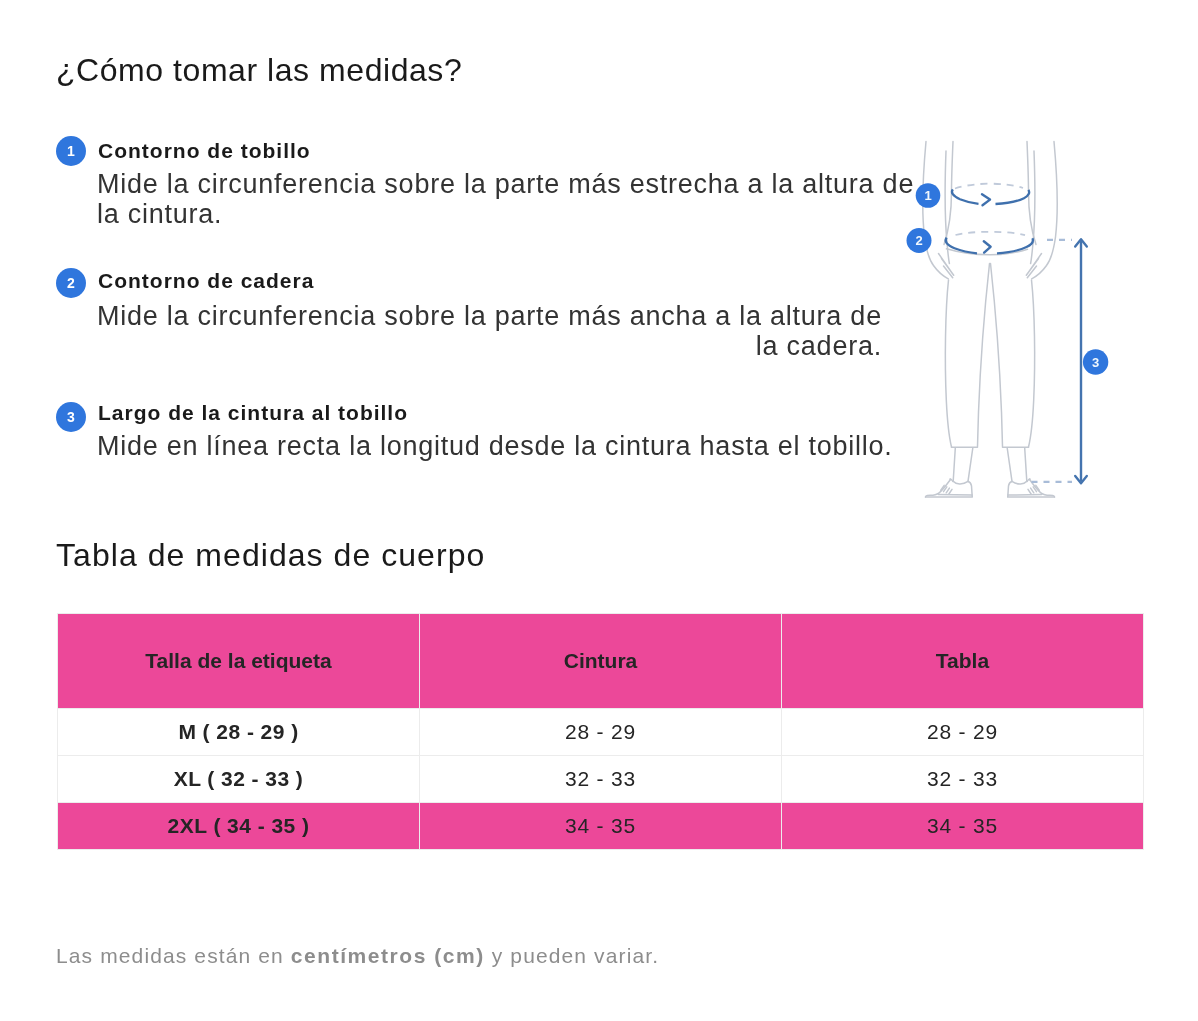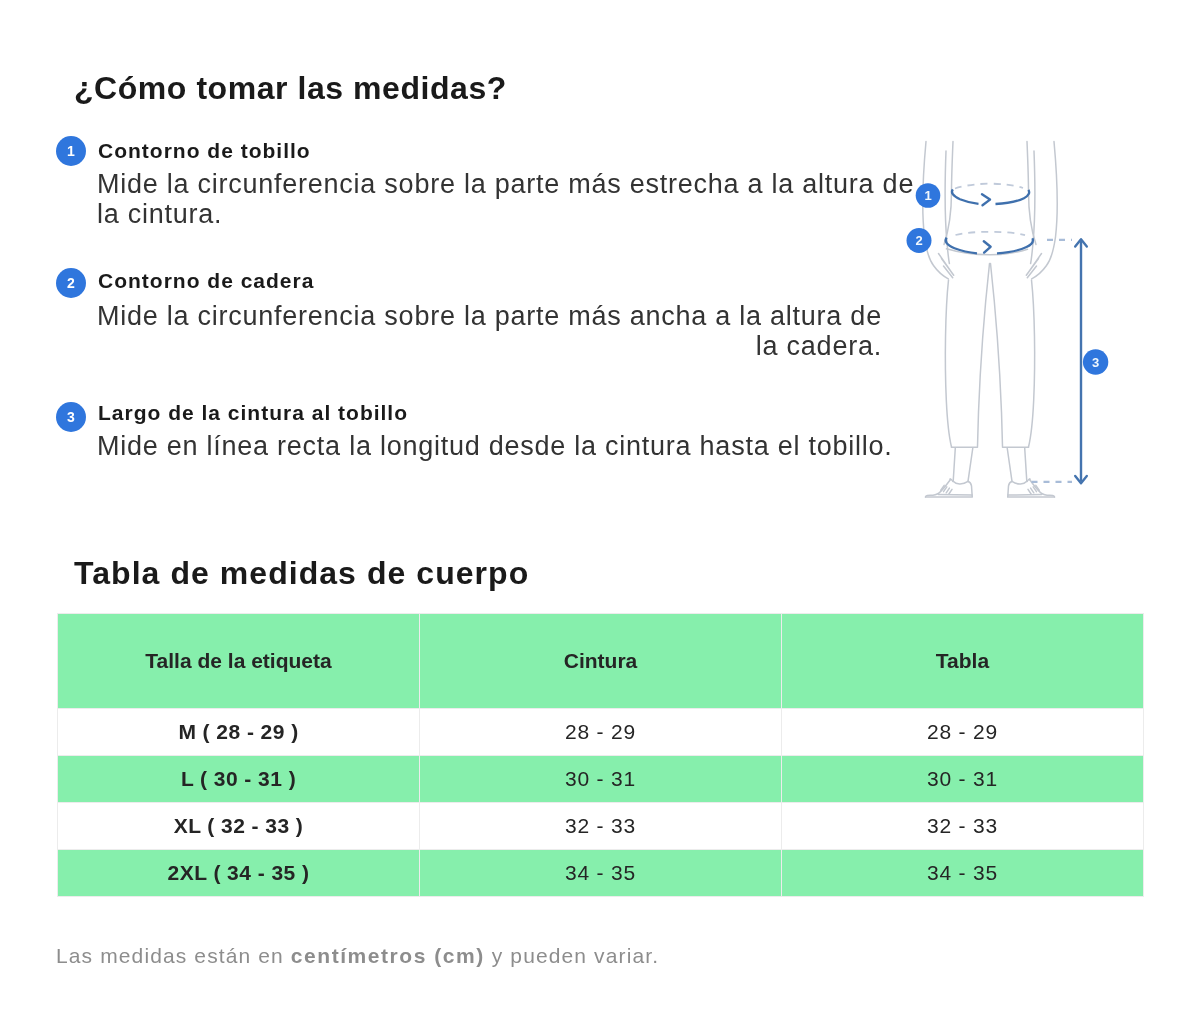--- a/index.html
+++ b/index.html
@@ -1,29 +1,29 @@
 <!DOCTYPE html>
 <html lang="es"><head>
 <meta charset="utf-8">
 <style>
   html,body{margin:0;padding:0;background:#fff;}
   body{width:1198px;height:1021px;position:relative;overflow:hidden;
        font-family:"Liberation Sans", sans-serif;}
   .abs{position:absolute;}
-  h1{margin:18px;font-size:32px;font-weight:bold;color:#1a1a1a;letter-spacing:0.55px;line-height:36px;}
+  h1{margin:0;font-size:32px;font-weight:normal;color:#1a1a1a;letter-spacing:0.55px;line-height:36px;}
   .item-head{font-size:21px;font-weight:bold;color:#1a1a1a;line-height:26px;letter-spacing:1px;}
   .item-desc{font-size:27px;color:#333;line-height:30px;letter-spacing:0.75px;}
   .num{width:30px;height:30px;border-radius:50%;background:#2f76dd;color:#fff;
        font-size:14px;font-weight:bold;text-align:center;line-height:30px;}
   table{border-collapse:collapse;table-layout:fixed;}
   td,th{border:1px solid #ececec;text-align:center;vertical-align:middle;
         font-size:21px;color:#252525;letter-spacing:0;}
   td{letter-spacing:0.8px;text-align:center;}
   tr.r th{letter-spacing:0.45px;}
-  .gray{background:#86efac;}
+  .gray{background:#ec4899;}
   .note{font-size:21px;color:#8d8d8d;letter-spacing:1.12px;}
   .note b{letter-spacing:1.55px;}
 </style>
 </head>
 <body>
   <h1 class="abs" style="left:56px;top:52px;">¿Cómo tomar las medidas?</h1>
 
   <div class="abs num" style="left:56px;top:136px;">1</div>
   <div class="abs item-head" style="left:98px;top:137.5px;">Contorno de tobillo</div>
   <div class="abs item-desc" style="left:97px;top:169px;">Mide la circunferencia sobre la parte más estrecha a la altura de<br>la cintura.</div>
@@ -121,25 +121,20 @@
       <tr class="gray" style="height:95px;">
       <th>Talla de la etiqueta</th>
         <th>Cintura</th>
         <th>Tabla</th>
     </tr>
     <tr class="r" style="height:47px;">
       <th>M ( 28 - 29 )</th>
         <td>28 - 29</td>
         <td>28 - 29</td>
     </tr>
-    <tr class="gray r" style="height:47px;">
-      <th>L ( 30 - 31 )</th>
-        <td>30 - 31</td>
-        <td>30 - 31</td>
-    </tr>
     <tr class="r" style="height:47px;">
       <th>XL ( 32 - 33 )</th>
         <td>32 - 33</td>
         <td>32 - 33</td>
     </tr>
     <tr class="gray r" style="height:47px;">
       <th>2XL ( 34 - 35 )</th>
         <td>34 - 35</td>
         <td>34 - 35</td>
     </tr>

